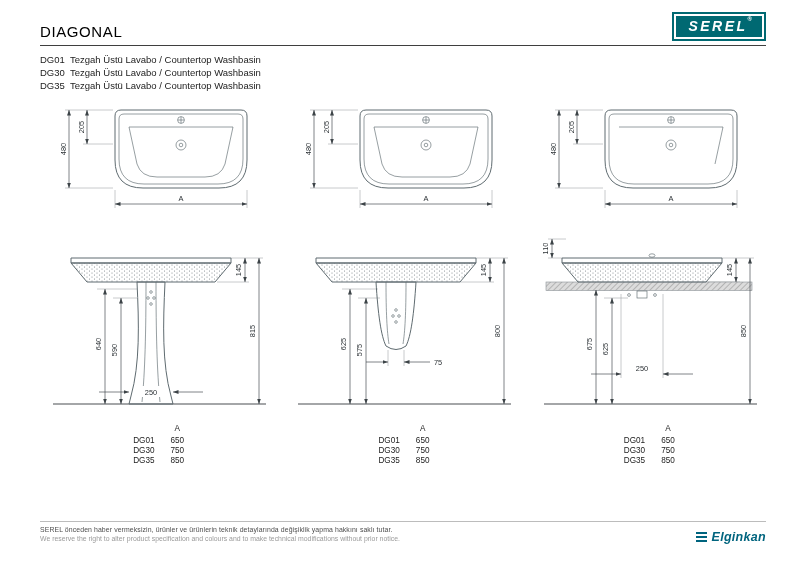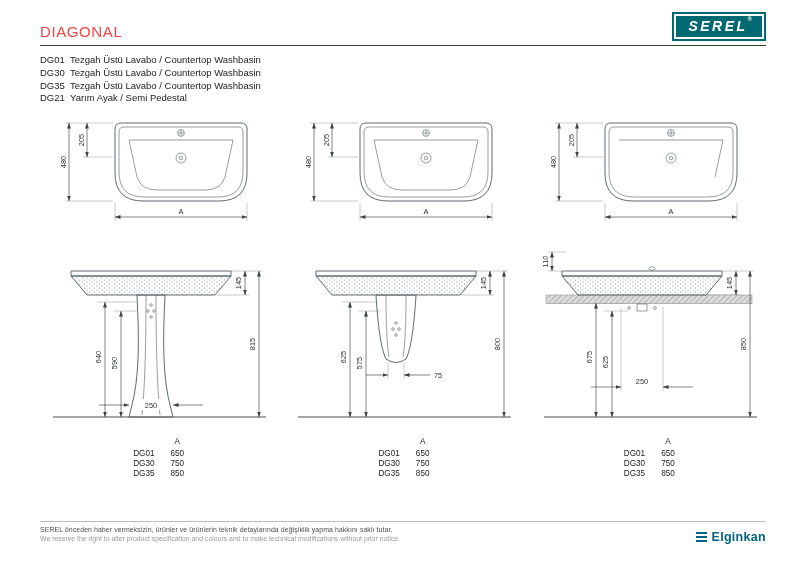--- a/index.html
+++ b/index.html
@@ -4,21 +4,21 @@
 <style>
   *{margin:0;padding:0;box-sizing:border-box}
   html,body{background:#fff}
   body{width:800px;height:565px;position:relative;overflow:hidden;
        font-family:"Liberation Sans",sans-serif;color:#1a1a1a}
   .page{position:absolute;inset:0}
 
   
   .header{padding:12px 34px 0 40px}
   .title-row{display:flex;justify-content:space-between;align-items:flex-end}
-  .title{font-size:15px;font-weight:500;letter-spacing:.6px;color:#ef4444;padding-bottom:5px}
+  .title{font-size:15px;font-weight:500;letter-spacing:.6px;color:#000000;padding-bottom:5px}
   .brand-box{background:var(--teal,#006972);color:#fff;font-weight:bold;font-style:italic;
              font-size:14px;letter-spacing:2.5px;padding:4px 12px 5px 14px;margin-bottom:4px;
              border:2px solid var(--teal,#006972);box-shadow:inset 0 0 0 2px #fff;position:relative}
   .brand-reg{font-size:6px;font-style:normal;letter-spacing:0;vertical-align:top;position:relative;top:-2px}
   .rule{height:1.2px;background:#3f3f3f}
   .products{list-style:none;margin-top:8px}
   .products li{font-size:9.5px;line-height:1.34;color:#1c1c1c;display:flex}
   .p-code{width:30px;flex:0 0 30px}
   .p-desc{}
 
@@ -52,21 +52,21 @@
 
   
   .footer{position:absolute;left:0;right:0;bottom:0;height:44px;padding:0 34px 0 40px}
   .footer-rule{height:1px;background:#bcbcbc;margin-bottom:4px}
   .f1{font-size:6.9px;color:#4d4d4d;letter-spacing:.1px}
   .f2{font-size:6.9px;color:#9a9a9a;margin-top:1.5px}
   .elginkan{position:absolute;right:34px;top:9px;display:flex;align-items:center;gap:5px;
             color:var(--elg,#00647E)}
   .e-mark{display:inline-flex;flex-direction:column;gap:1.6px}
   .e-mark i{display:block;width:11px;height:2.3px;background:var(--elg,#00647E)}
-  .e-text{font-size:12.5px;font-weight:bold;letter-spacing:.3px}
+  .e-text{font-size:12.5px;font-weight:bold;font-style:italic;letter-spacing:.3px}
 </style>
 </head>
 <body>
 
 <svg width="0" height="0" style="position:absolute" aria-hidden="true">
   <defs>
     <marker id="arrE" markerWidth="7" markerHeight="6" refX="5.5" refY="2" orient="auto" markerUnits="userSpaceOnUse">
       <path d="M0,0 L5.5,2 L0,4 Z" fill="#3c4347"></path>
     </marker>
     <marker id="arrS" markerWidth="7" markerHeight="6" refX="0" refY="2" orient="auto" markerUnits="userSpaceOnUse">
@@ -99,24 +99,20 @@
           <span class="p-desc">Tezgah Üstü Lavabo / Countertop Washbasin</span>
         </li>
       <li>
           <span class="p-code">DG30</span>
           <span class="p-desc">Tezgah Üstü Lavabo / Countertop Washbasin</span>
         </li>
       <li>
           <span class="p-code">DG35</span>
           <span class="p-desc">Tezgah Üstü Lavabo / Countertop Washbasin</span>
         </li>
-      <li>
-          <span class="p-code">DG21</span>
-          <span class="p-desc">Yarım Ayak / Semi Pedestal</span>
-        </li>
     </ul>
   </div>
 
   <div class="rows">
 
     <div class="row tops">
 
       <svg class="drawing" width="200" height="122" viewBox="0 0 200 122">
         <g class="ext">
           <line x1="54" y1="10" x2="6" y2="10"></line>

